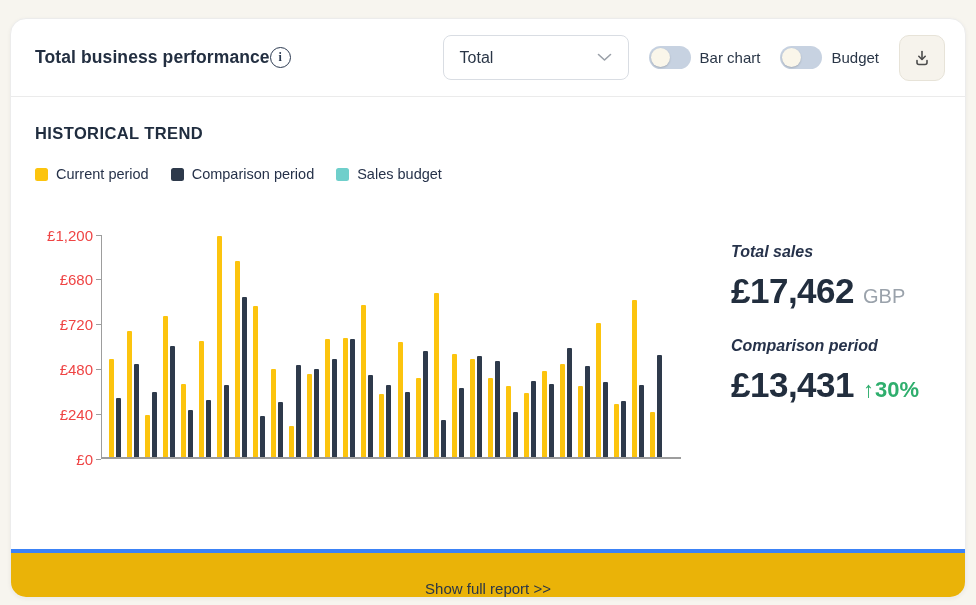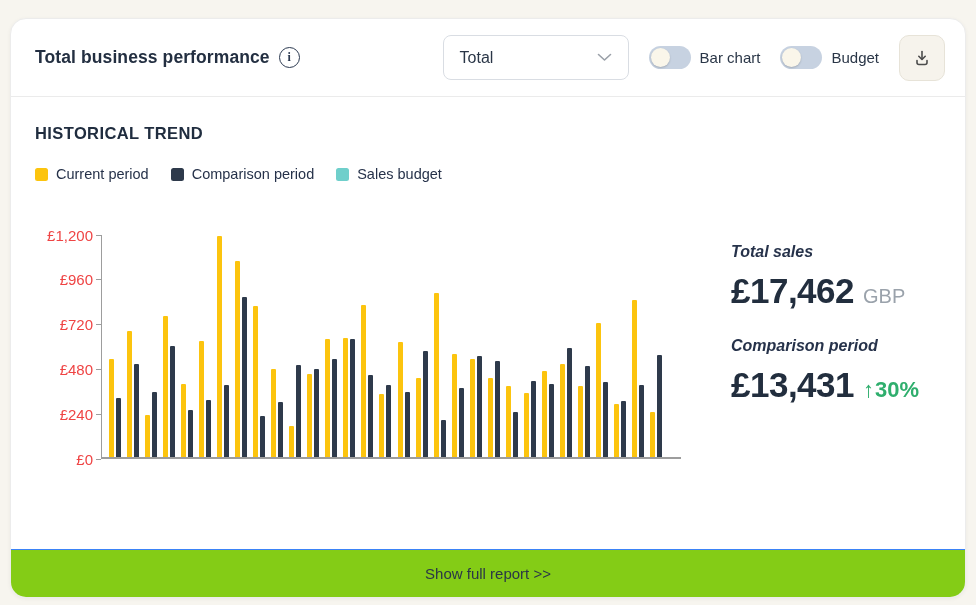--- a/index.html
+++ b/index.html
@@ -19,21 +19,21 @@
     overflow: hidden;
     display: flex; flex-direction: column;
   }
   
   .hdr {
     height: 78px; flex: 0 0 78px;
     display: flex; align-items: center;
     padding: 0 20px 0 24px;
     border-bottom: 1px solid #ebebeb;
   }
-  .hdr-title-wrap { display: flex; align-items: flex-start; gap: 9px; }
+  .hdr-title-wrap { display: flex; align-items: flex-start; }
   .hdr-title { font-size: 17.5px; font-weight: 600; color: #232f41; letter-spacing: 0.1px; }
   .info-ic {
     width: 21px; height: 21px; border-radius: 50%;
     border: 1.7px solid #2b3950;
     display: flex; align-items: center; justify-content: center;
     font-size: 12px; font-weight: 700; color: #2b3950;
     font-family: "Liberation Serif", serif;
     cursor: pointer;
   }
   .hdr-right { margin-left: auto; display: flex; align-items: center; gap: 20px; }
@@ -100,22 +100,22 @@
   
   .stats { flex: 0 0 238px; padding: 8px 0 0 28px; }
   .stat-label { font-size: 16px; font-weight: 600; color: #26324a; font-style: italic; }
   .stat-value-row { display: flex; align-items: baseline; gap: 9px; margin: 10px 0 26px 0; }
   .stat-value { font-size: 35px; font-weight: 700; color: #222e3e; letter-spacing: -0.5px; }
   .stat-unit { font-size: 20px; color: #9aa2ab; font-weight: 400; }
   .stat-change { font-size: 22px; font-weight: 600; display: flex; align-items: baseline; gap: 1px; }
   
   .ftr {
     flex: 0 0 48px; height: 48px;
-    background: #84cc16; border-top: 1px solid #3b82f6;
-    display: flex; align-items: center; justify-content: center;
+    background: #eab308; border-top: 4px solid #3b82f6;
+    display: flex; align-items: flex-end; justify-content: center;
   }
   .ftr-link { font-size: 15px; color: #2a3647; cursor: pointer; }
 </style>
 </head>
 <body>
 
 <div class="card">
 
   <div class="hdr">
     <div class="hdr-title-wrap">
@@ -182,21 +182,21 @@
             </div>
             <div class="ytick" style="bottom: 40%;">
               <span class="ytxt">£480</span>
               <span class="ydash"></span>
             </div>
             <div class="ytick" style="bottom: 60%;">
               <span class="ytxt">£720</span>
               <span class="ydash"></span>
             </div>
             <div class="ytick" style="bottom: 80%;">
-              <span class="ytxt">£960</span>
+              <span class="ytxt">£680</span>
               <span class="ydash"></span>
             </div>
             <div class="ytick" style="bottom: 100%;">
               <span class="ytxt">£1,200</span>
               <span class="ydash"></span>
             </div>
           </div>
         <div class="plot-col">
           <div class="plot">
             <div class="bars">

